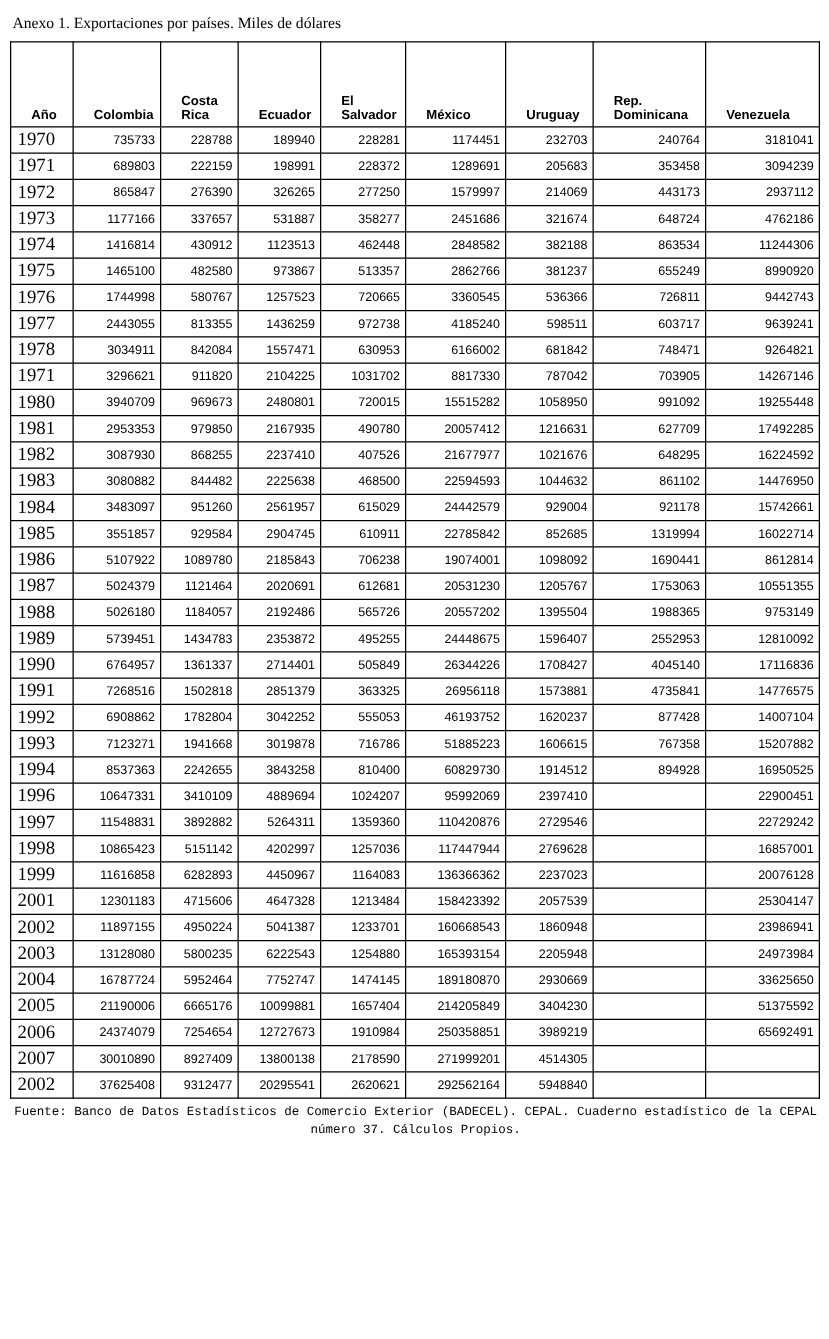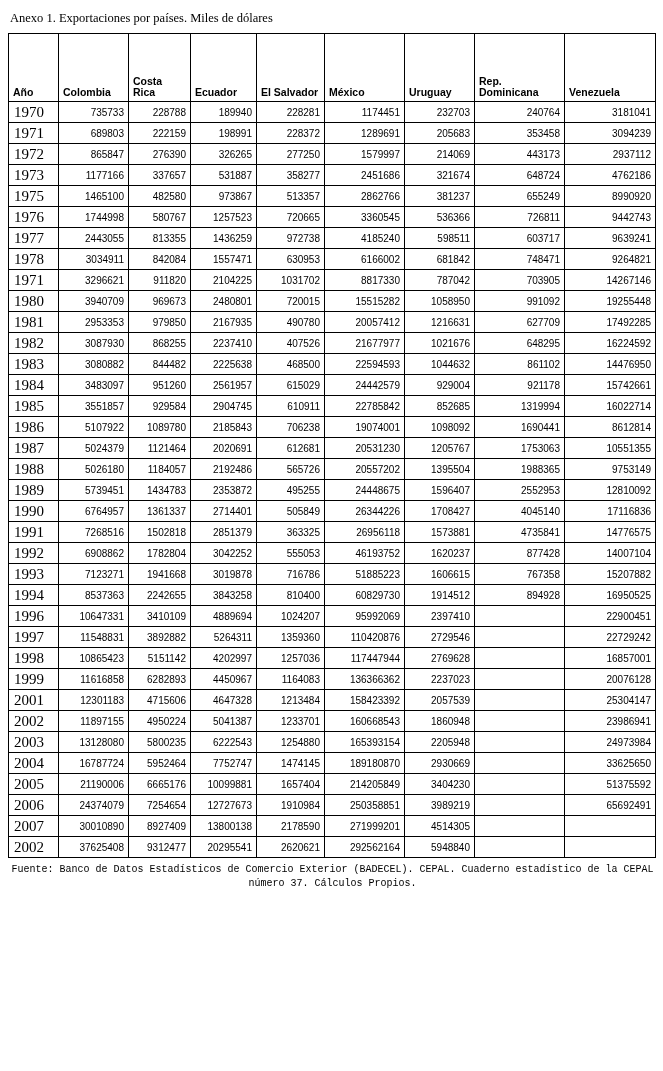--- a/index.html
+++ b/index.html
@@ -38,21 +38,21 @@
     padding: 0;
     font-size: 10px;
     line-height: 11px;
   }
   table.data thead th {
     font-family: "Liberation Sans", sans-serif;
     font-size: 10.5px;
     font-weight: bold;
     text-align: left;
     vertical-align: bottom;
-    padding: 2px 3px 3px 4px;
+    padding: 2px 3px 3px 16px;
     height: 62px;
   }
   table.data tbody td {
     height: 18px;
     padding: 1px 4px 1px 3px;
     text-align: right;
     vertical-align: middle;
     white-space: nowrap;
   }
   table.data tbody td.year {
@@ -152,20 +152,31 @@
           <td>1177166</td>
           <td>337657</td>
           <td>531887</td>
           <td>358277</td>
           <td>2451686</td>
           <td>321674</td>
           <td>648724</td>
           <td>4762186</td>
         </tr>
         <tr>
+          <td class="year">1974</td>
+          <td>1416814</td>
+          <td>430912</td>
+          <td>1123513</td>
+          <td>462448</td>
+          <td>2848582</td>
+          <td>382188</td>
+          <td>863534</td>
+          <td>11244306</td>
+        </tr>
+        <tr>
           <td class="year">1975</td>
           <td>1465100</td>
           <td>482580</td>
           <td>973867</td>
           <td>513357</td>
           <td>2862766</td>
           <td>381237</td>
           <td>655249</td>
           <td>8990920</td>
         </tr>

